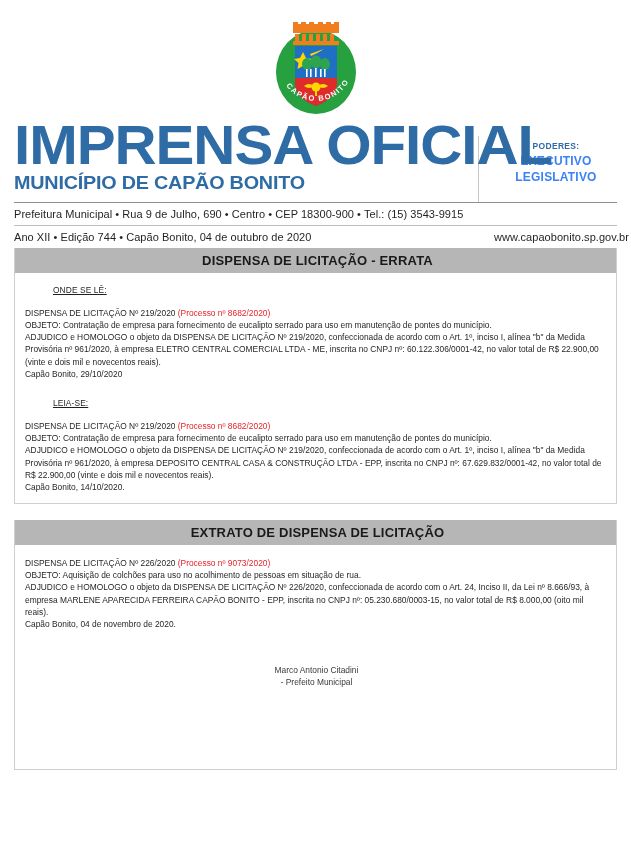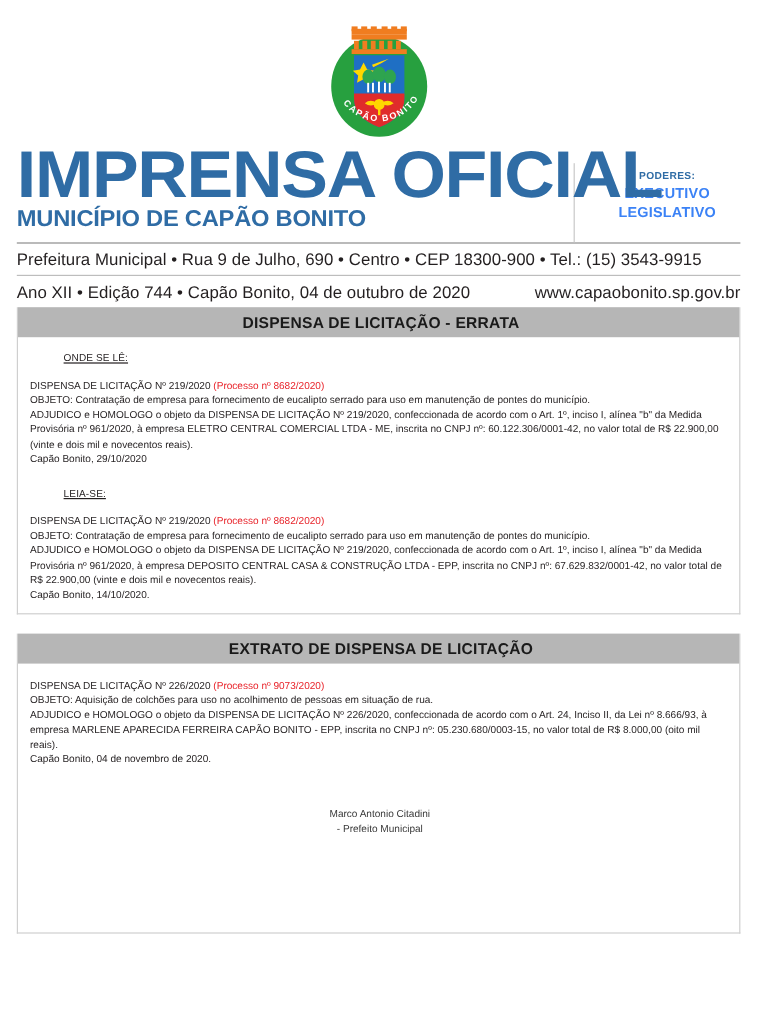--- a/index.html
+++ b/index.html
@@ -96,23 +96,23 @@
   }
 
   .rule {
     height: 1px;
     background: #8d8d8d;
     margin: 0 14px;
   }
   .rule.thin { background: #bdbdbd; }
 
   .info-line {
-    font-size: 14px;
+    font-size: 11px;
     color: #231f20;
-    padding: 5px 14px 5px 14px;
+    padding: 5px 2px 5px 14px;
     letter-spacing: 0.05px;
   }
   .info-line.split {
     display: flex;
     justify-content: space-between;
     align-items: center;
   }
 
   
   .section {

